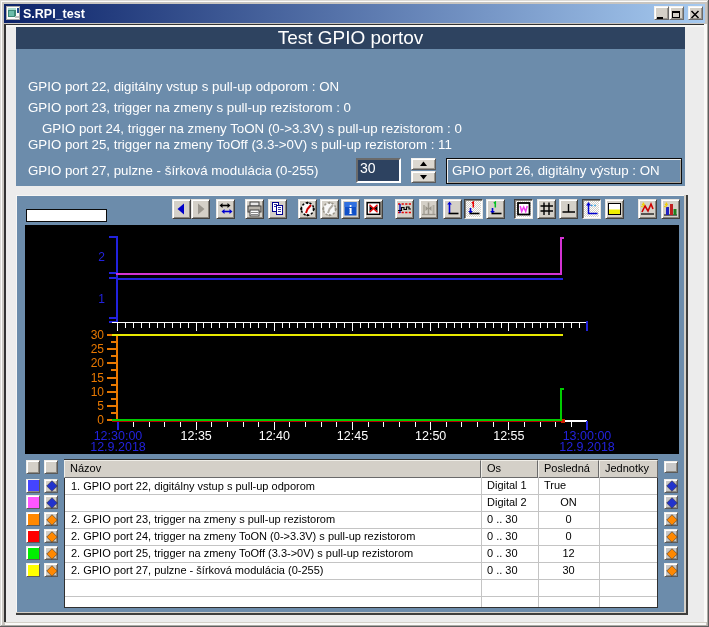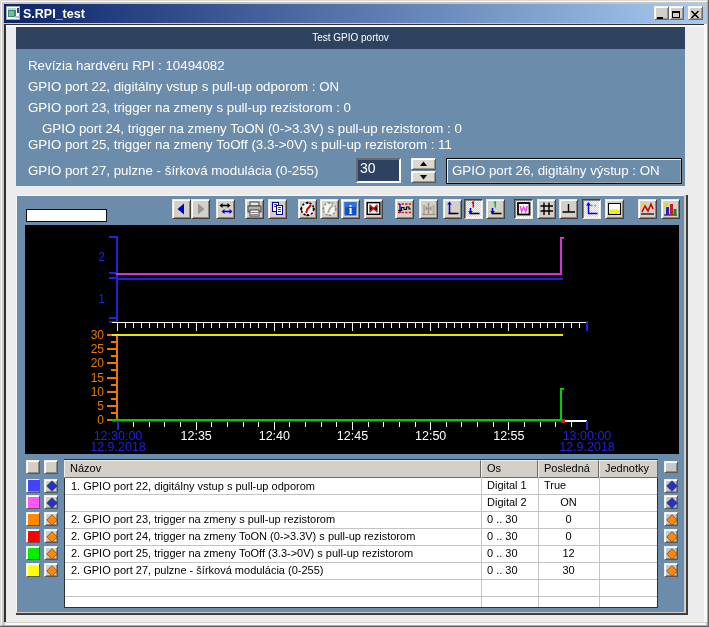--- a/index.html
+++ b/index.html
@@ -53,22 +53,21 @@
       </svg></div>
   <div class="abs winbtn" style="left:669px;top:6px;width:15px;height:14px;"><svg width="13" height="12">
         <rect x="2.5" y="2.5" width="7" height="6" fill="none" stroke="#000"></rect>
         <rect x="2" y="2" width="8" height="2" fill="#000"></rect>
       </svg></div>
   <div class="abs winbtn" style="left:688px;top:6px;width:15px;height:14px;"><svg width="13" height="12">
         <path d="M2.5 2 L9.5 9 M9.5 2 L2.5 9" stroke="#000" stroke-width="1.5"></path>
       </svg></div>
 
   <div class="abs" style="left:16px;top:27px;width:669px;height:159px;background:#6c8cab;">
-    <div class="abs" style="left:0;top:0;width:669px;height:22px;background:#2e4360;color:#fff;font-size:10px;text-align:center;line-height:21px;">Test GPIO portov</div>
-    <div class="abs txtline" style="top:30.5px;">Revízia hardvéru RPI : 10494082</div>
+    <div class="abs" style="left:0;top:0;width:669px;height:22px;background:#2e4360;color:#fff;font-size:19px;text-align:center;line-height:21px;">Test GPIO portov</div>
     <div class="abs txtline" style="top:51.5px;">GPIO port 22, digitálny vstup s pull-up odporom : ON</div>
     <div class="abs txtline" style="top:72.5px;">GPIO port 23, trigger na zmeny s pull-up rezistorom : 0</div>
     <div class="abs txtline" style="top:93.5px;margin-left:14px;">GPIO port 24, trigger na zmeny ToON (0-&gt;3.3V) s pull-up rezistorom : 0</div>
     <div class="abs txtline" style="top:110px;text-align:center;">GPIO port 25, trigger na zmeny ToOff (3.3-&gt;0V) s pull-up rezistorom : 11</div>
     <div class="abs txtline" style="top:135.5px;">GPIO port 27, pulzne - šírková modulácia (0-255)</div>
     <div class="abs" style="left:340px;top:130.5px;width:45px;height:25px;background:#2d4260;border:2px solid;border-color:#6a6a6a #fff #fff #6a6a6a;color:#fff;font-size:14px;line-height:16px;padding-left:2px;">30</div>
     <div class="abs spinbtn" style="left:395px;top:130.5px;">
         <svg width="23" height="10" style="display:block">
           <polygon points="11.5,2.5 15,7 8,7" fill="#000"></polygon>
         </svg>

